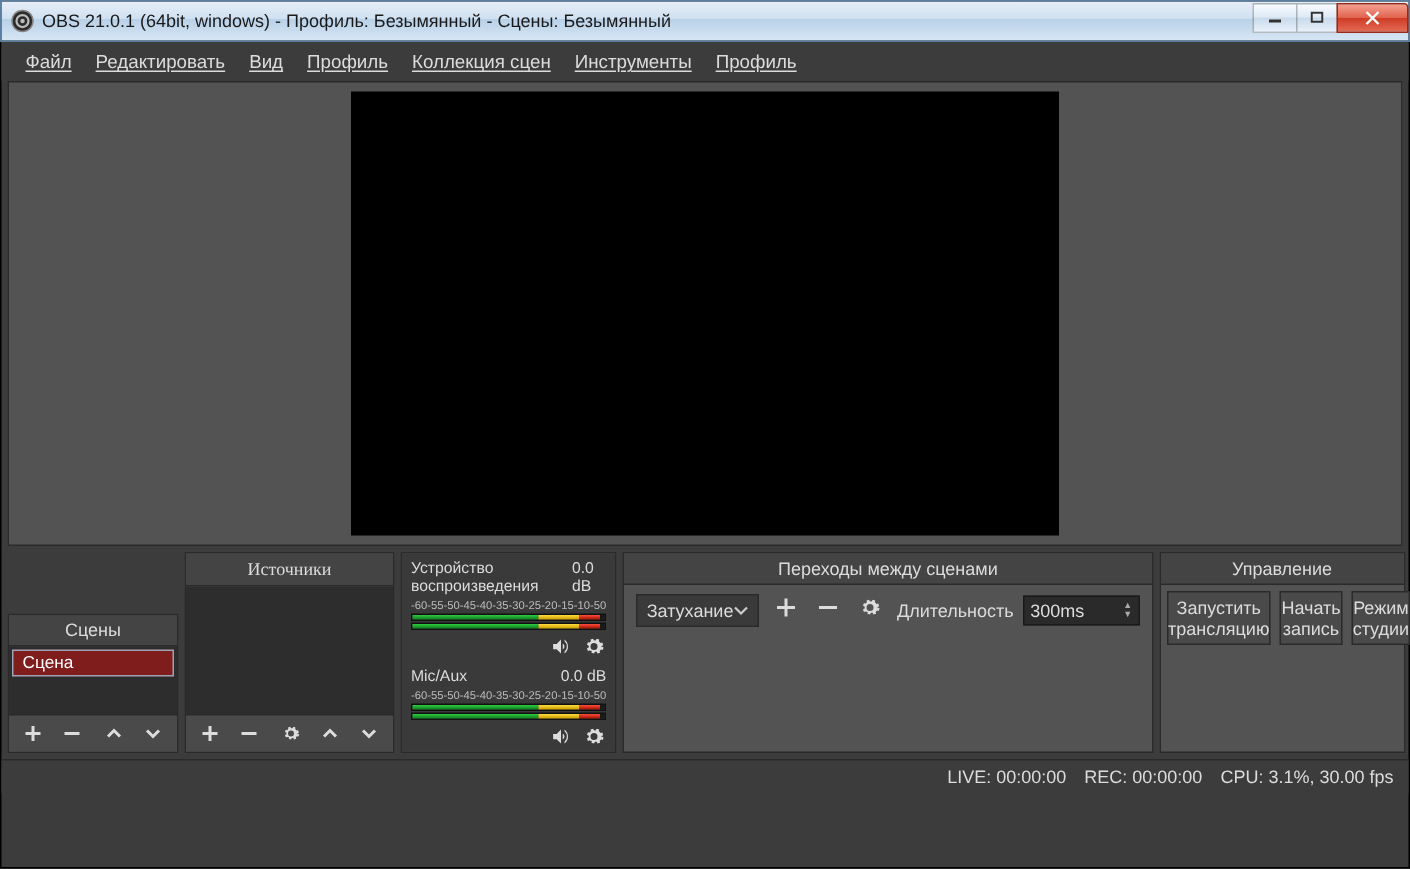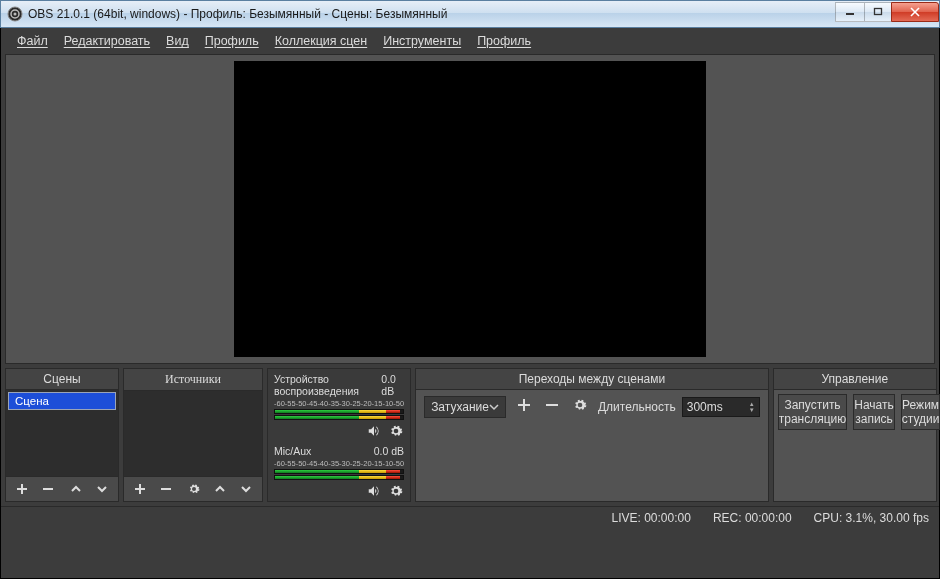--- a/index.html
+++ b/index.html
@@ -22,27 +22,27 @@
 .menubar span { text-decoration: underline; text-underline-offset: 2px; cursor: default; }
 
 .preview-area { flex: 0 0 auto; background: #535353; padding: 5px; border: 1px solid #2a2a2a; margin: 0 4px; display: flex; align-items: center; justify-content: center; height: 310px; }
 .preview-canvas { background: #000; width: 472px; height: 296px; }
 
 .panels { display: flex; gap: 4px; padding: 4px; }
 .panel { background: #535353; border: 1px solid #2a2a2a; display: flex; flex-direction: column; }
 .panel-header { background: #444; border-bottom: 1px solid #2a2a2a; text-align: center; padding: 3px 0; font-size: 12px; }
 .panel-body { flex: 1; background: #2d2d2d; position: relative; }
 
-.panel.scenes { width: 135px; }
+.panel.scenes { width: 135px; margin-top: 41px; }
 .panel.sources { width: 188px; font-family: Liberation Serif, serif; }
 .panel.mixer { width: 220px; }
 .panel.transitions { flex: 1; }
 .panel.controls { width: 164px; }
 
-.scene-item { background: #1d4ed8; color: #fff; border: 1px solid #9aa4b8; padding: 2px 6px; margin: 2px; font-size: 11.5px; }
+.scene-item { background: #7f1d1d; color: #fff; border: 1px solid #9aa4b8; padding: 2px 6px; margin: 2px; font-size: 11.5px; }
 
 .bottom-toolbar { display: flex; gap: 2px; padding: 3px 4px; background: #4a4a4a; border-top: 1px solid #2a2a2a; }
 .tb-btn { width: 24px; height: 18px; display: flex; align-items: center; justify-content: center; color: #ddd; }
 .spacer { flex: 1; }
 
 .mixer-ch { padding: 4px 6px 2px 6px; }
 .mixer-top { display: flex; justify-content: space-between; font-size: 10.5px; }
 .meter-scale { display: flex; justify-content: space-between; font-size: 7.5px; color: #bbb; margin-top: 2px; }
 .meter { height: 5px; display: flex; margin: 1px 0; border: 1px solid #111; }
 .seg { height: 100%; }
@@ -56,21 +56,21 @@
 .trans-body { padding: 6px 8px; background: #535353; display: flex; flex-direction: row; gap: 6px; }
 .select-like { background: #3a3a3a; border: 1px solid #2a2a2a; padding: 3px 6px; display: flex; justify-content: space-between; align-items: center; font-size: 12px; }
 .trans-toolbar { display: flex; justify-content: flex-end; gap: 4px; }
 .duration-row { display: flex; align-items: center; gap: 6px; font-size: 12px; }
 .spinbox { background: #2a2a2a; border: 1px solid #1a1a1a; padding: 2px 4px; display: flex; align-items: center; gap: 6px; }
 .spin-arrows { display: flex; flex-direction: column; font-size: 6px; line-height: 6px; color: #aaa; margin-left: 20px; }
 
 .controls-body { background: #535353; padding: 4px; display: flex; flex-direction: row; gap: 6px; }
 .ctrl-btn { background: #4a4a4a; border: 1px solid #2a2a2a; text-align: center; padding: 3px 0; font-size: 12px; }
 
-.statusbar { display: flex; justify-content: flex-end; gap: 22px; padding: 4px 10px; font-size: 12px; background: #3c3c3c; border-top: 1px solid #2a2a2a; }
+.statusbar { display: flex; justify-content: flex-end; gap: 12px; padding: 4px 10px; font-size: 12px; background: #3c3c3c; border-top: 1px solid #2a2a2a; }
 
 svg { display: block; }
 </style>
 </head>
 <body>
 
 <div class="win-titlebar">
   <span class="win-icon">
     <svg viewBox="0 0 16 16">
         <circle cx="8" cy="8" r="7" fill="#2b2b2b" stroke="#888"></circle>

